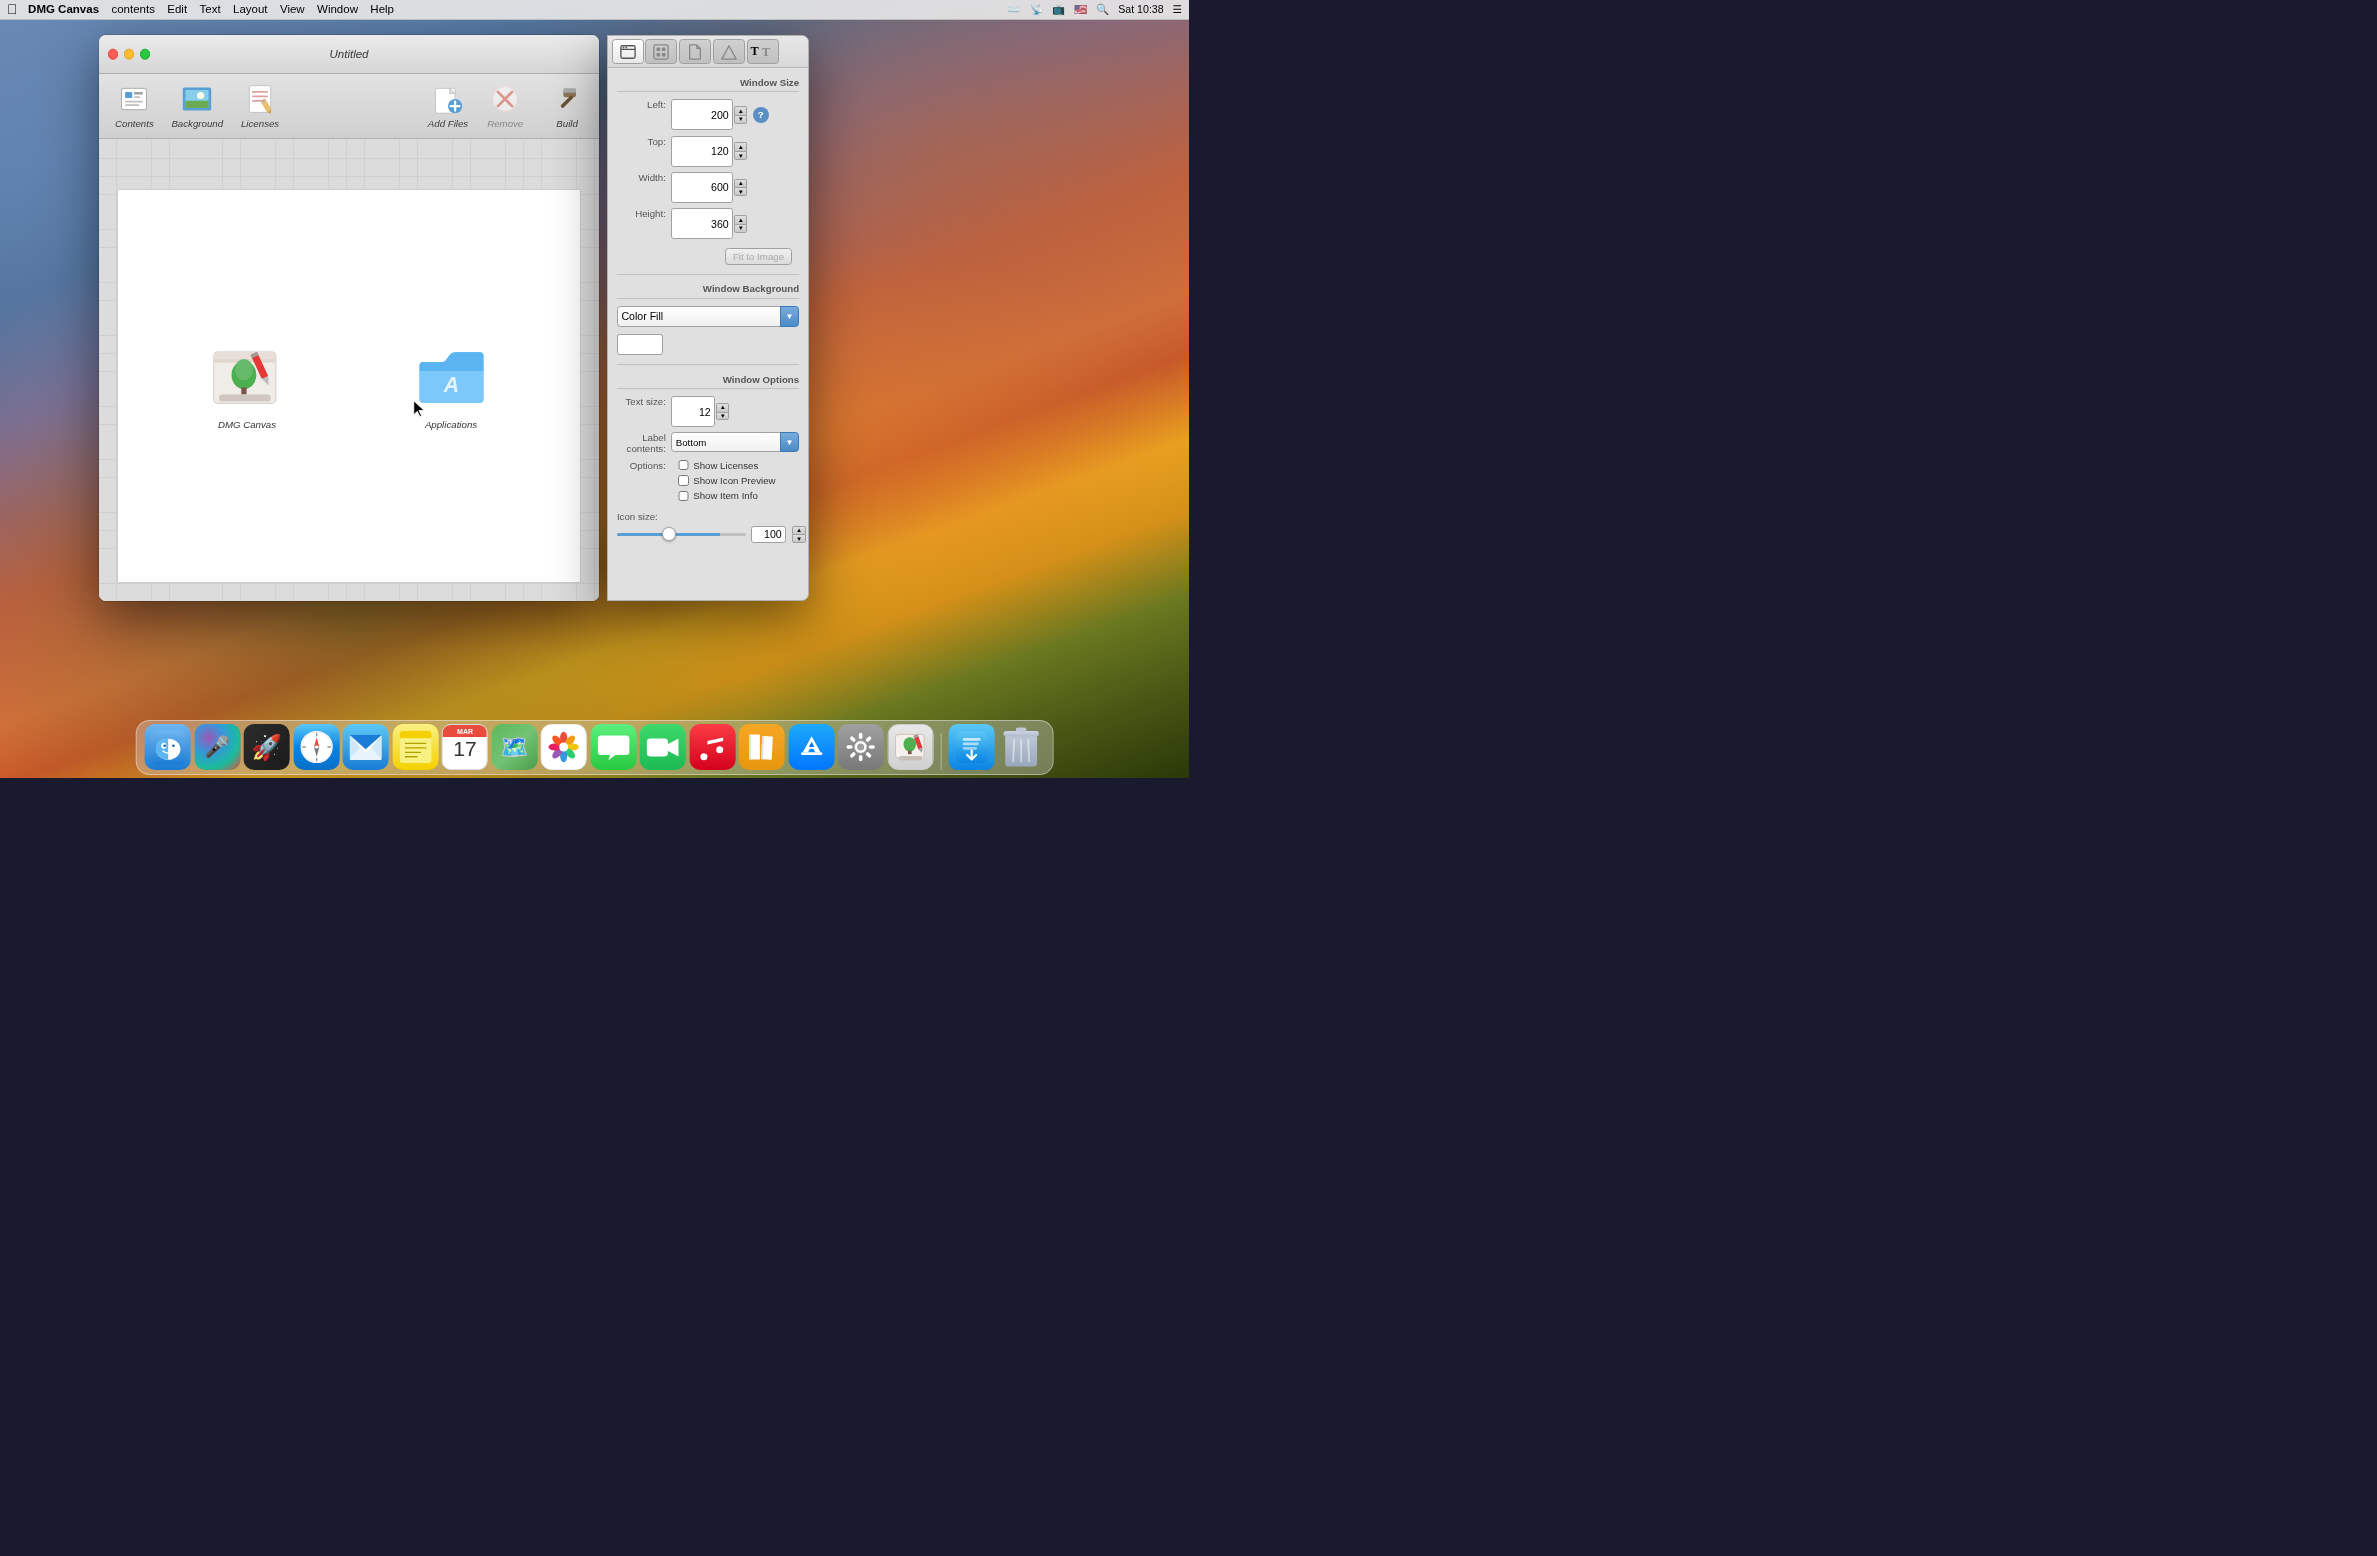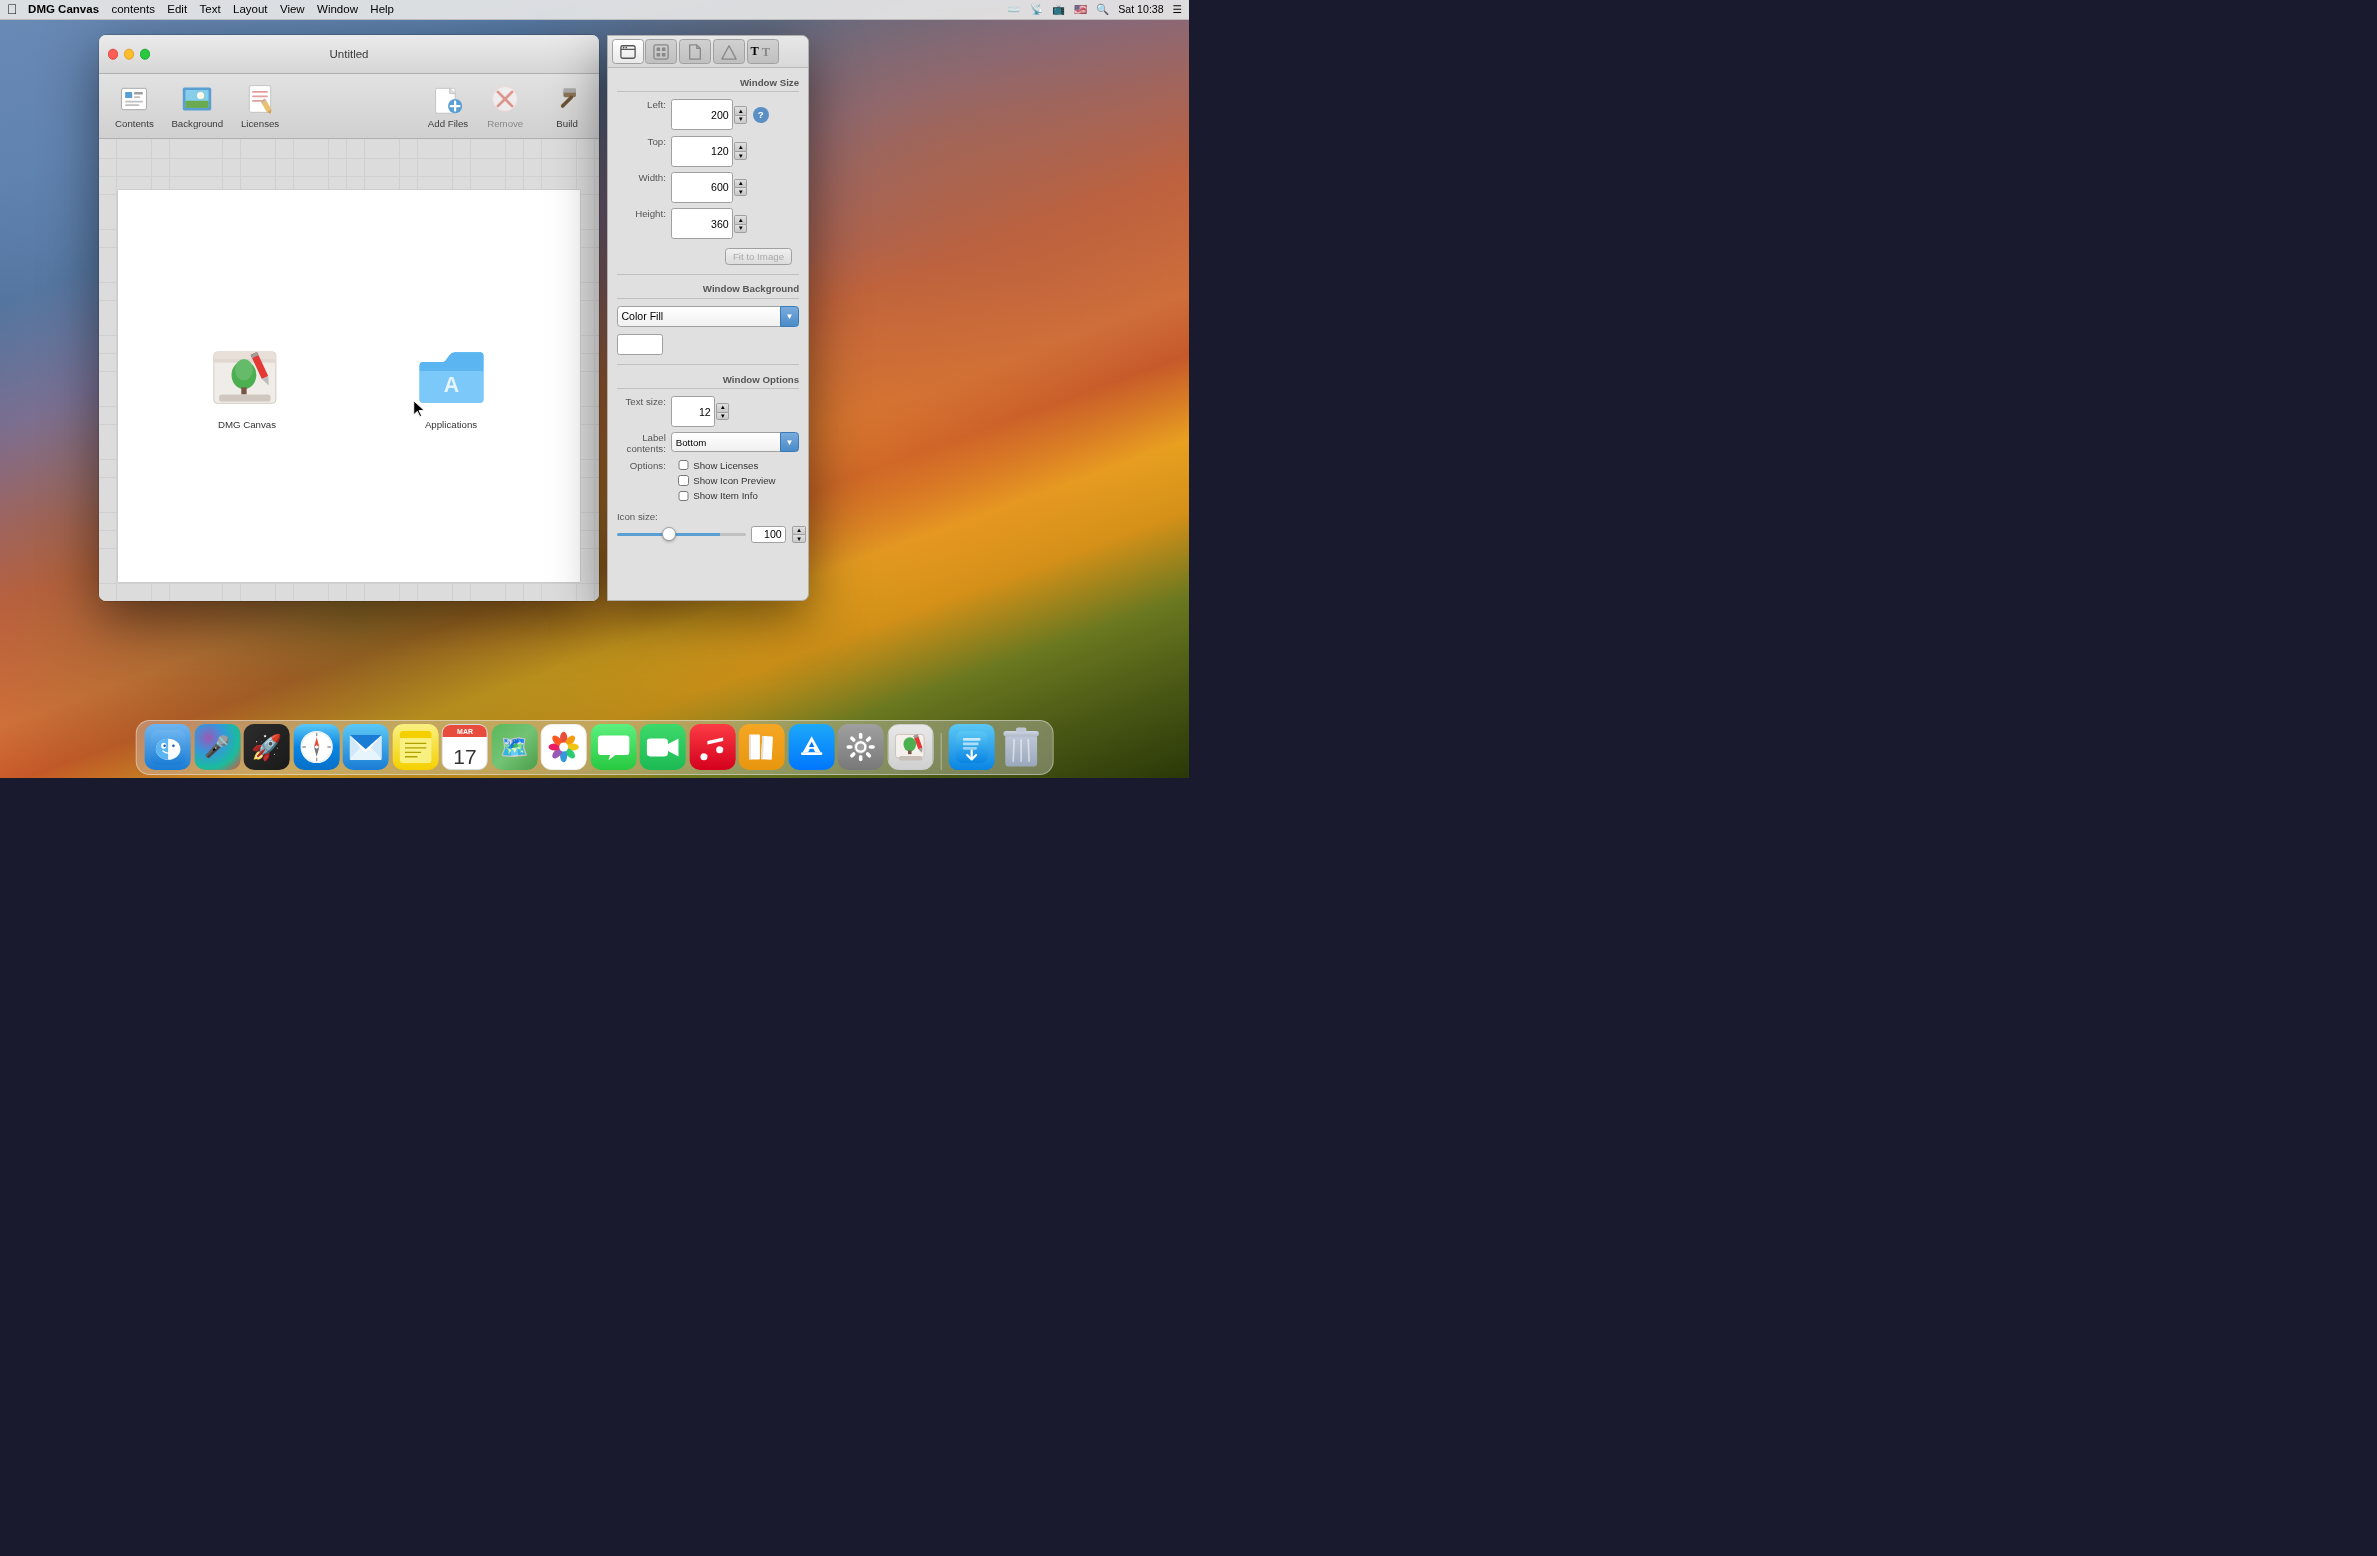--- a/index.html
+++ b/index.html
@@ -91,20 +91,21 @@
       left: 99px;
       width: 500px;
       height: 566px;
       background: #e8e8e8;
       border-radius: 7px;
       box-shadow: 0 17.7px 53px rgba(0,0,0,0.5), 0 0 0 0.4px rgba(0,0,0,0.3);
       overflow: hidden;
       display: flex;
       flex-direction: column;
       z-index: 10;
+      font-style: italic;
     }
 
     
     .title-bar {
       height: 39px;
       background: linear-gradient(180deg, #ebebeb 0%, #d6d6d6 100%);
       border-bottom: 0.9px solid #b0b0b0;
       display: flex;
       align-items: center;
       justify-content: center;
@@ -963,21 +964,21 @@
         <line x1="6" y1="29" x2="20" y2="29" stroke="#b0a000" stroke-width="1.5"></line>
       </svg>
     </div>
   </div>
 
   <div class="dock-item">
     <div class="dock-icon" style="background:white; border-radius:8.9px; border:0.9px solid #ddd; overflow:hidden; flex-direction:column; justify-content:flex-start; padding:0;">
       <div style="background:#e74c3c; width:46px; height:12.4px; display:flex; align-items:center; justify-content:center;">
         <span style="color:white; font-size:7px; font-weight:600;">MAR</span>
       </div>
-      <div style="flex:1; display:flex; align-items:flex-end; justify-content:center;">
+      <div style="flex:1; display:flex; align-items:flex-start; justify-content:center;">
         <span style="font-size:21px; font-weight:300; color:#333;">17</span>
       </div>
     </div>
   </div>
 
   <div class="dock-item">
     <div class="dock-icon" style="background: linear-gradient(135deg, #5cb85c 0%, #73c374 50%, #4a9d4a 100%); border-radius: 10.6px;">
       <span style="font-size:23px;">🗺️</span>
     </div>
   </div>

